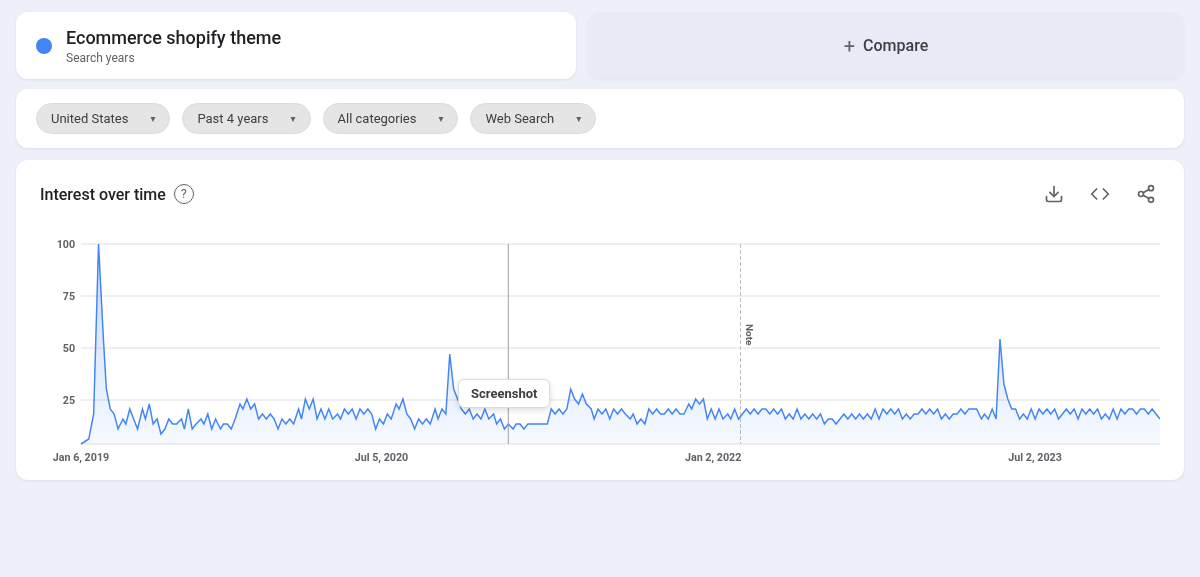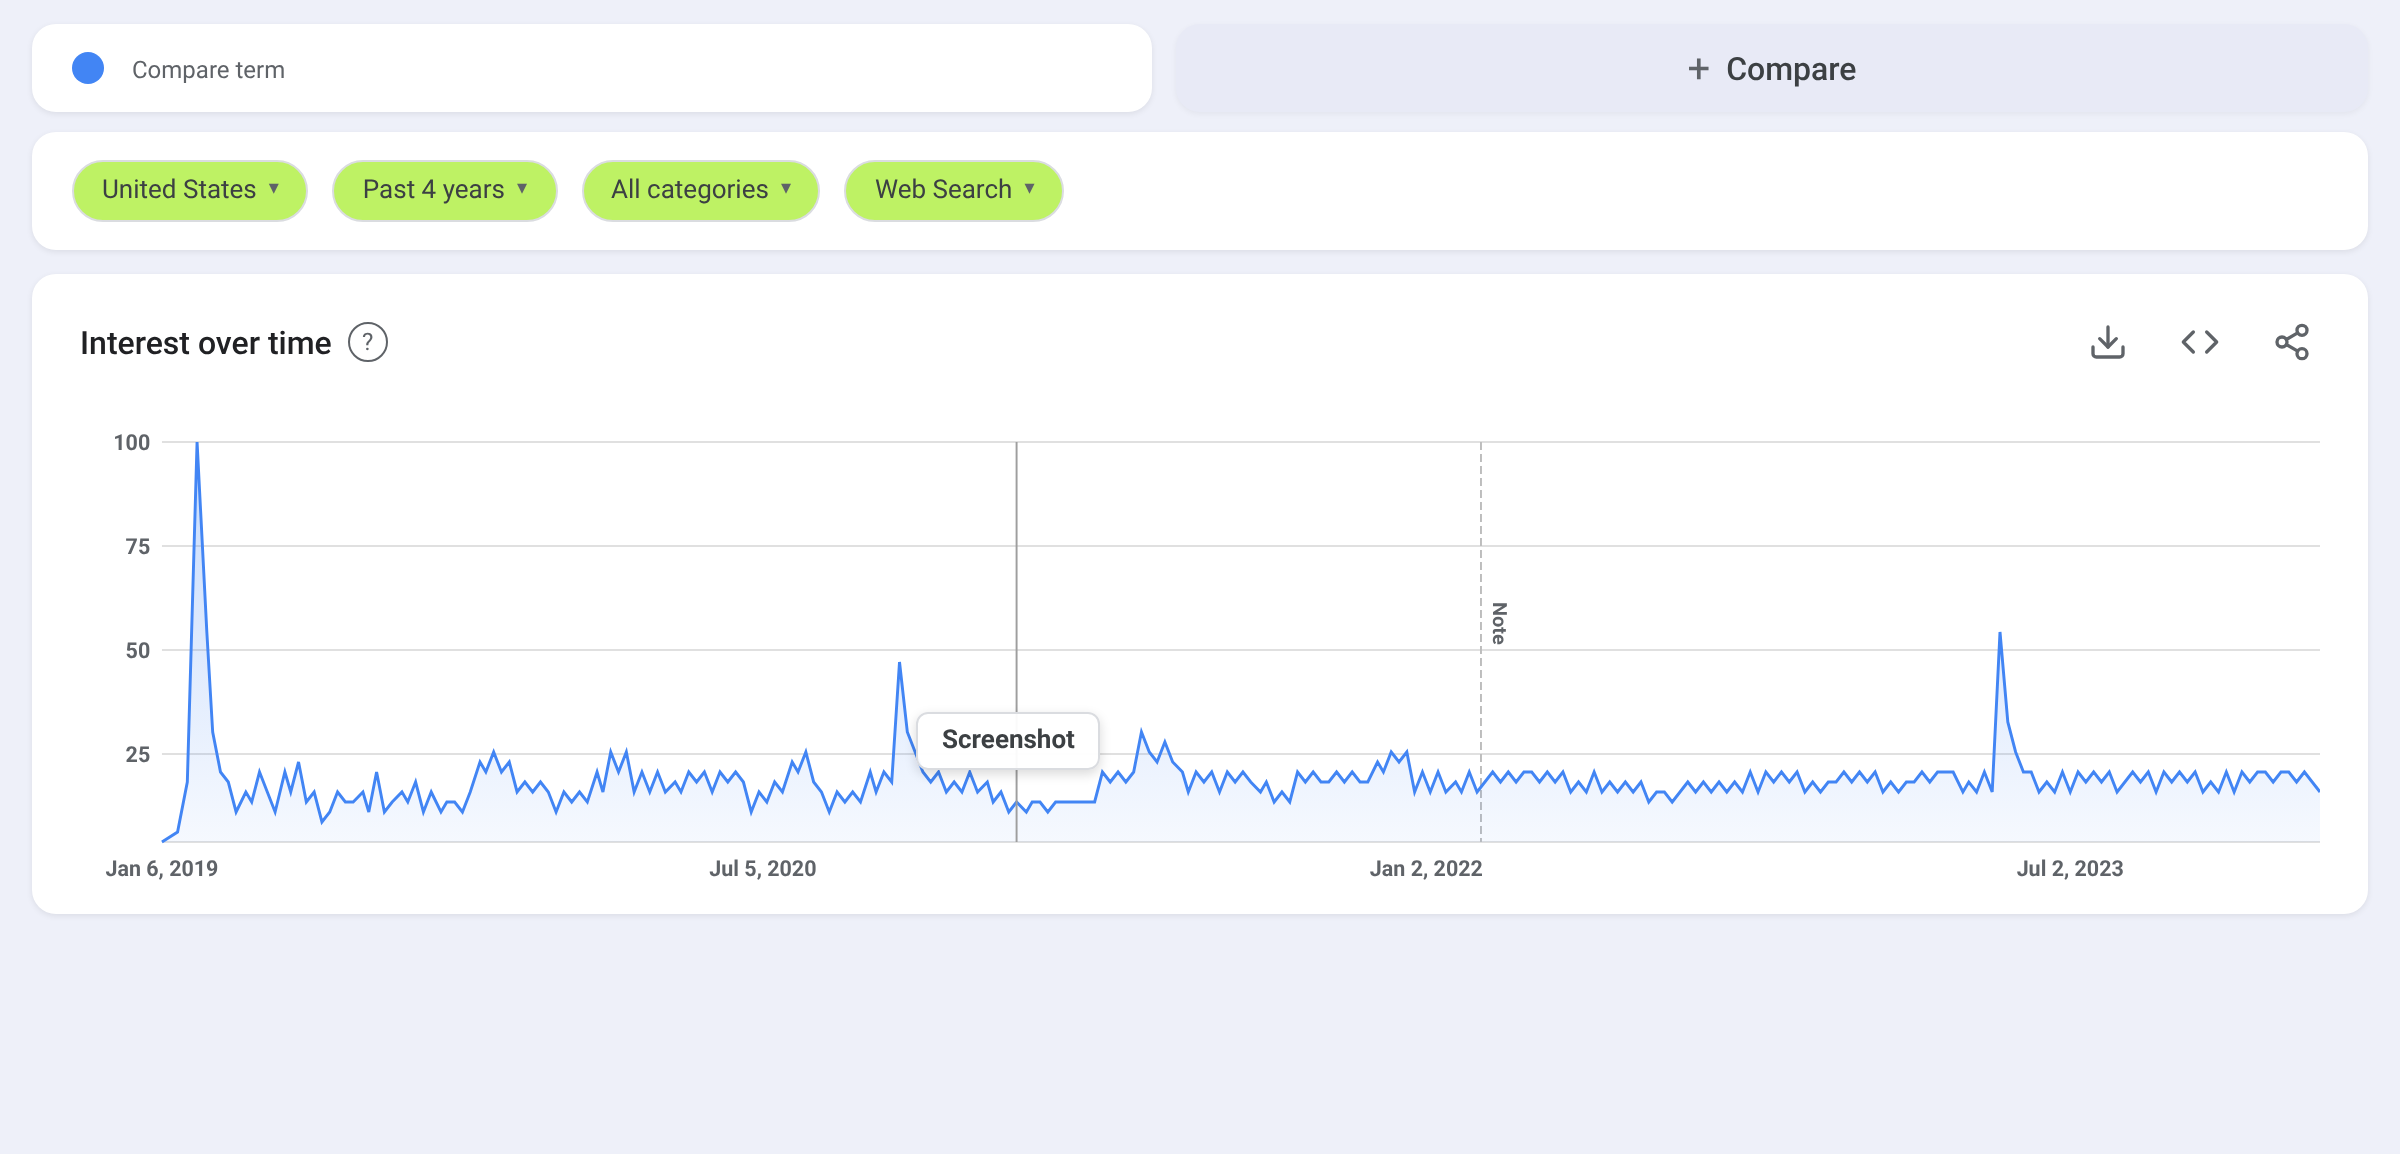--- a/index.html
+++ b/index.html
@@ -85,24 +85,25 @@
       align-items: center;
       box-shadow: 0 1px 3px rgba(0,0,0,0.08);
     }
 
     .filter-btn {
       border: 1px solid #dadce0;
       border-radius: 20px;
       padding: 7px 14px;
       font-size: 13px;
       color: #3c4043;
-      background: #bef264;
+      background: #e5e5e5;
       cursor: pointer;
       display: flex;
-      gap: 6px;
+      align-items: center;
+      gap: 22px;
       font-family: inherit;
       white-space: nowrap;
     }
 
     .chevron {
       font-size: 10px;
       color: #5f6368;
     }
 
     .chart-section {
@@ -190,21 +191,22 @@
       white-space: nowrap;
     }
   </style>
 </head>
 <body>
 
 <div class="top-section">
   <div class="search-term-card">
     <div class="blue-dot"></div>
     <div class="search-term-text">
-      <span class="search-term-label">Compare term</span>
+      <span class="search-term-title">Ecommerce shopify theme</span>
+      <span class="search-term-label">Search years</span>
     </div>
   </div>
 
   <div class="compare-card">
     <span class="compare-plus">+</span>
     <span>Compare</span>
   </div>
 </div>
 
 <div class="filters-section">

